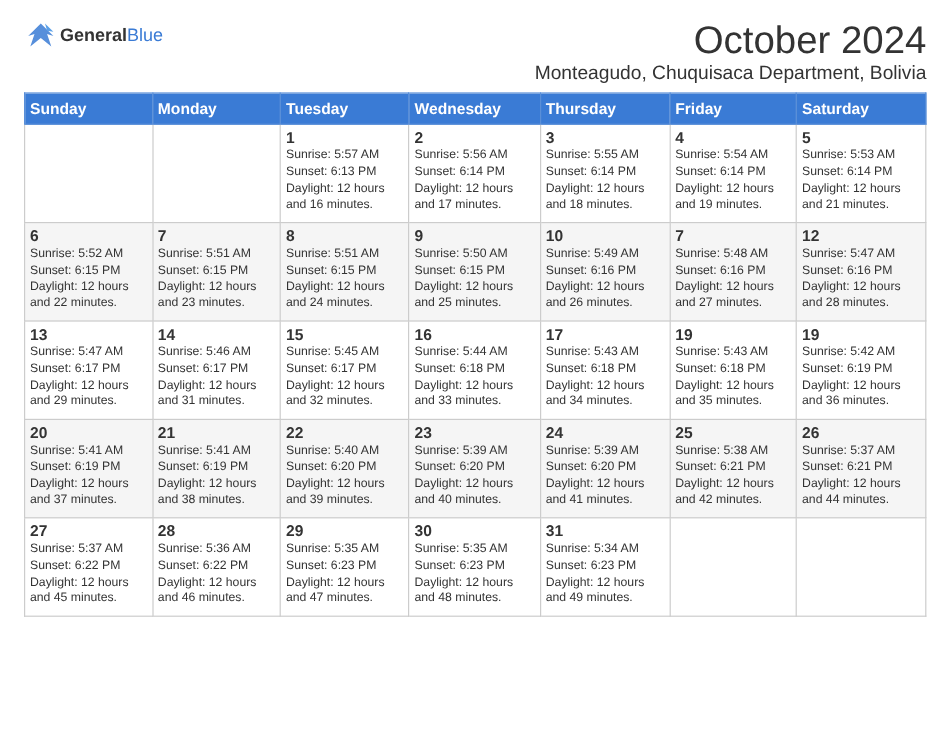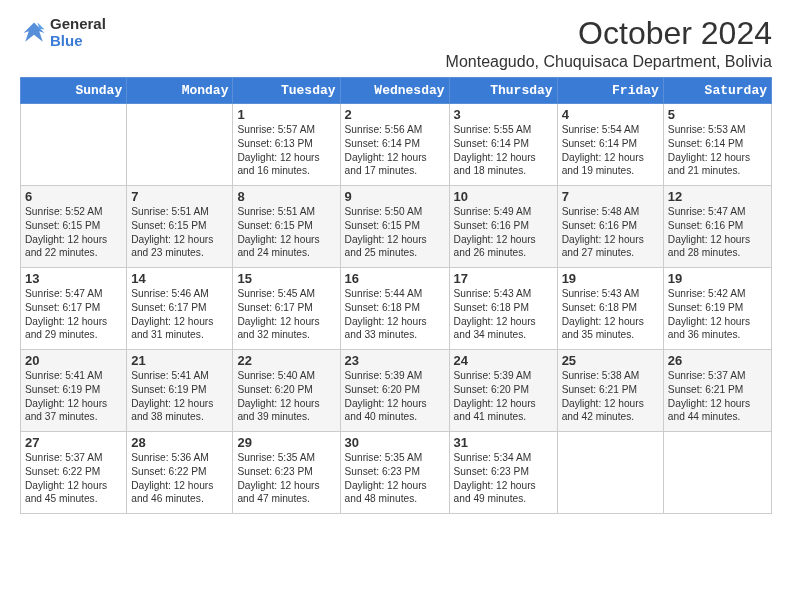--- a/index.html
+++ b/index.html
@@ -22,31 +22,32 @@
       justify-content: space-between;
       margin-bottom: 4px;
     }
     .logo {
       display: flex;
       align-items: center;
       gap: 2px;
     }
     .logo-text {
       display: flex;
-      flex-direction: column;
+      flex-direction: row;
       line-height: 1.1;
+      align-items: center;
     }
     .logo-general {
       font-size: 15px;
       font-weight: bold;
       color: #333;
     }
     .logo-blue {
       font-size: 15px;
-      font-weight: bold;
+      font-weight: normal;
       color: #3a7bd5;
     }
     .logo-bird {
       width: 28px;
       height: 28px;
     }
     .title-block {
       text-align: right;
     }
     .cal-title {
@@ -64,23 +65,22 @@
       width: 100%;
       border-collapse: collapse;
       margin-top: 6px;
     }
     .calendar th {
       background: #3a7bd5;
       color: #fff;
       font-size: 13px;
       font-weight: bold;
       padding: 5px 4px;
-      text-align: right;
+      text-align: left;
       border: 1px solid #5a8fd8;
-      font-family: Liberation Mono, monospace;
     }
     .calendar td {
       border: 1px solid #ccc;
       vertical-align: top;
       padding: 3px 4px;
       width: 113px;
       min-height: 70px;
       height: 82px;
       background: #fff;
     }

